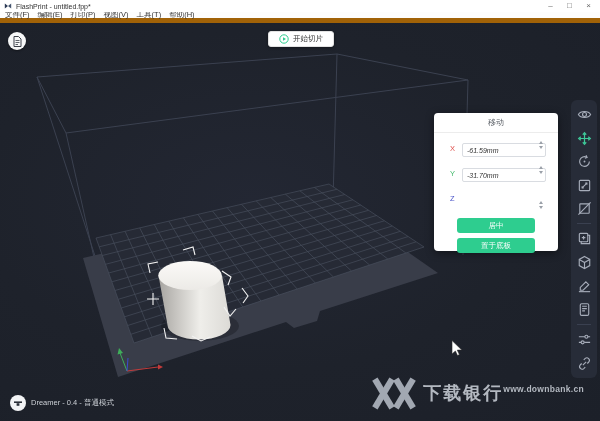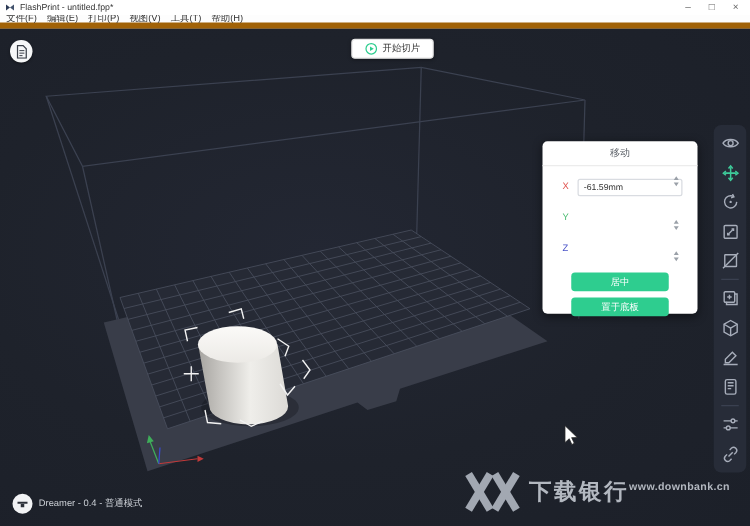--- a/index.html
+++ b/index.html
@@ -21,35 +21,35 @@
   
   .viewport { position:relative; height:398px;
     background:radial-gradient(ellipse at 42% 45%, #232733 0%, #1e222b 55%, #1c2029 100%); }
   #scene { position:absolute; left:0; top:0; }
 
   .load-btn { position:absolute; left:8px; top:9px; width:18px; height:18px; border-radius:50%;
     background:#f6f7f8; display:flex; align-items:center; justify-content:center; box-shadow:0 1px 2px rgba(0,0,0,.4); }
 
   .slice-btn { position:absolute; left:268px; top:8px; width:66px; height:16px; background:#fff;
     border:1px solid #e3e3e3; border-radius:3px; display:flex; align-items:center; justify-content:center;
-    gap:4px; box-shadow:0 1px 3px rgba(0,0,0,.35);margin-left:13px; }
+    gap:4px; box-shadow:0 1px 3px rgba(0,0,0,.35); }
   .slice-btn .lbl { font-size:7.5px; color:#333; white-space:nowrap; }
 
   
   .move-panel { position:absolute; left:434px; top:90px; width:124px; height:138px; background:#fff;
     border-radius:4px; box-shadow:0 2px 8px rgba(0,0,0,.45); }
   .mp-title { font-size:8px; color:#5a5f66; text-align:center; line-height:19px; }
   .mp-sep { height:1px; background:#ececec; }
   .mp-rows { padding:8px 12px 0 16px; }
   .mp-row { display:flex; align-items:center; margin-bottom:11px; height:14px; }
   .mp-row .axis { width:12px; font-size:7.5px; }
   .axis-x { color:#e0524e; } .axis-y { color:#43b96b; } .axis-z { color:#4a54c8; }
   .mp-input-wrap { position:relative; flex:1; }
   .mp-input-wrap input { width:100%; height:14px; font-size:7px; color:#333; border:1px solid #d9dce1;
-    border-radius:2px; padding:0 12px 0 4px; font-family:"Liberation Sans",sans-serif; outline:none; background:#fff; }
+    border-radius:2px; padding:0 12px 0 4px; font-family:"Liberation Sans",sans-serif; outline:none; background:#fff;font-style:italic; }
   .spin { position:absolute; right:3px; top:2.5px; display:flex; flex-direction:column; gap:2px; cursor:pointer; }
   .spin i { display:block; width:0; height:0; border-left:2.5px solid transparent; border-right:2.5px solid transparent; }
   .spin .up { border-bottom:3px solid #9aa0a8; }
   .spin .dn { border-top:3px solid #9aa0a8; }
   .mp-buttons { display:flex; flex-direction:column; align-items:center; gap:5px; margin-top:13px; }
   .mp-buttons button { width:78px; height:15px; background:#2ecd8f; color:#fff; border:none; border-radius:3px;
     font-size:7.5px; font-family:"Liberation Sans",sans-serif; cursor:pointer; line-height:14px; }
 
   
   .toolbar { position:absolute; left:571px; top:77px; width:26px; height:278px; background:#272c38;
@@ -208,20 +208,21 @@
             <input type="text" value="-61.59mm" style="">
             <span class="spin">
                 <i class="up"></i>
                 <i class="dn"></i>
               </span>
           </span>
         </div>
         <div class="mp-row">
           <span class="axis axis-y">Y</span>
           <span class="mp-input-wrap">
+            <input type="text" value="-31.70mm" style="">
             <span class="spin">
                 <i class="up"></i>
                 <i class="dn"></i>
               </span>
           </span>
         </div>
         <div class="mp-row">
           <span class="axis axis-z">Z</span>
           <span class="mp-input-wrap">
             <span class="spin">

